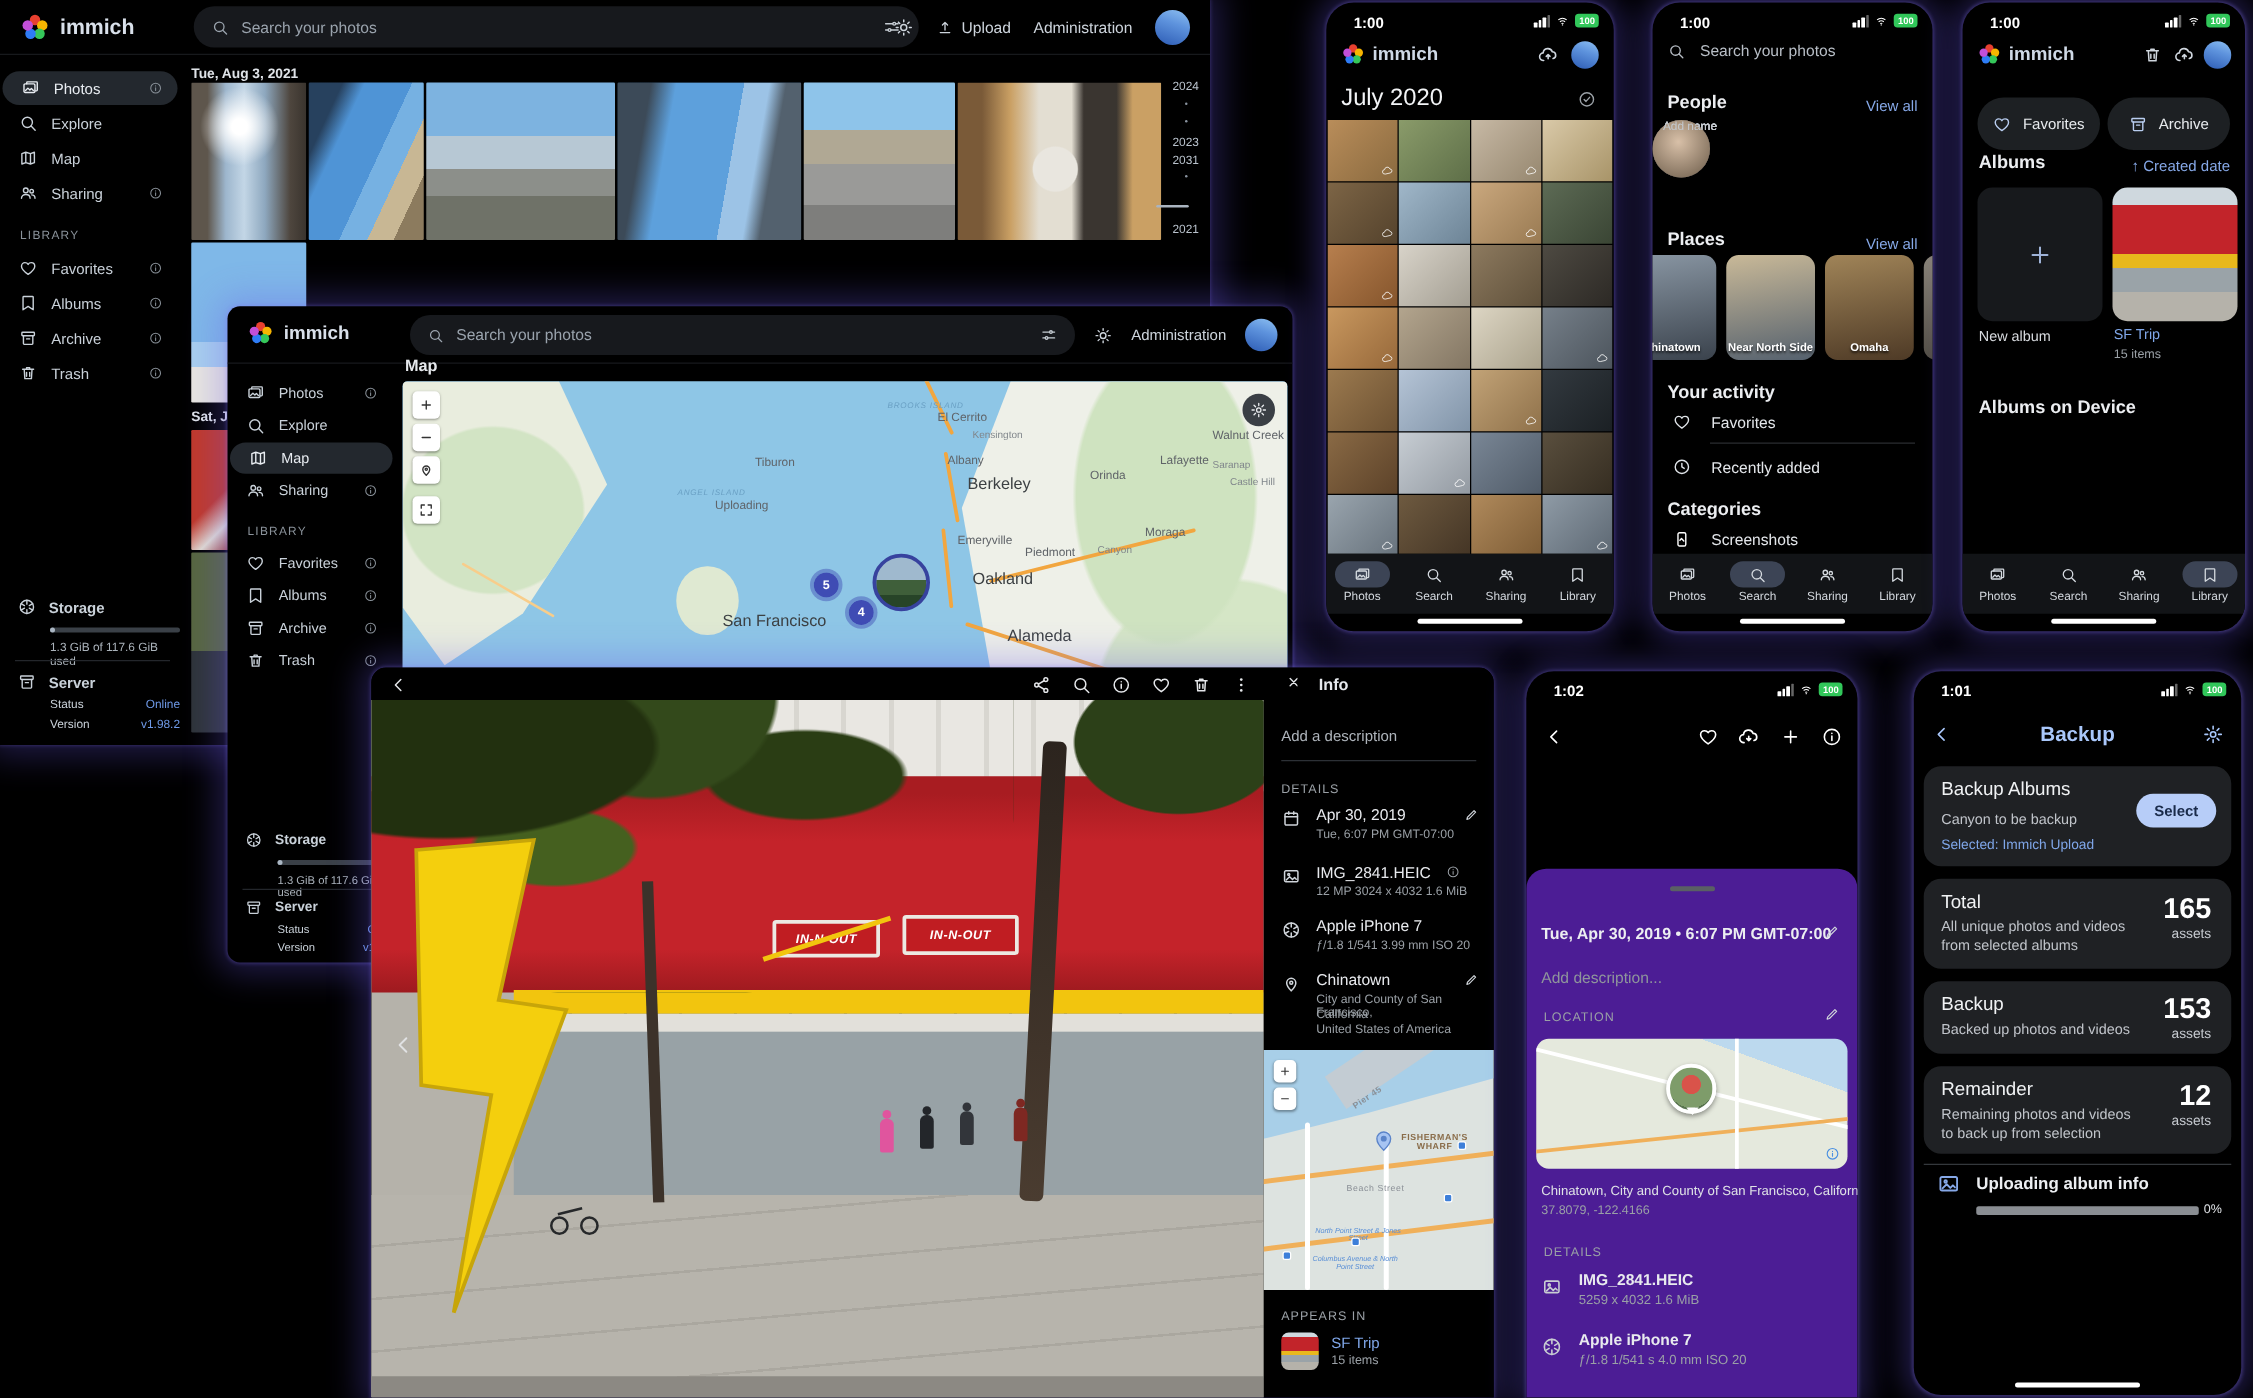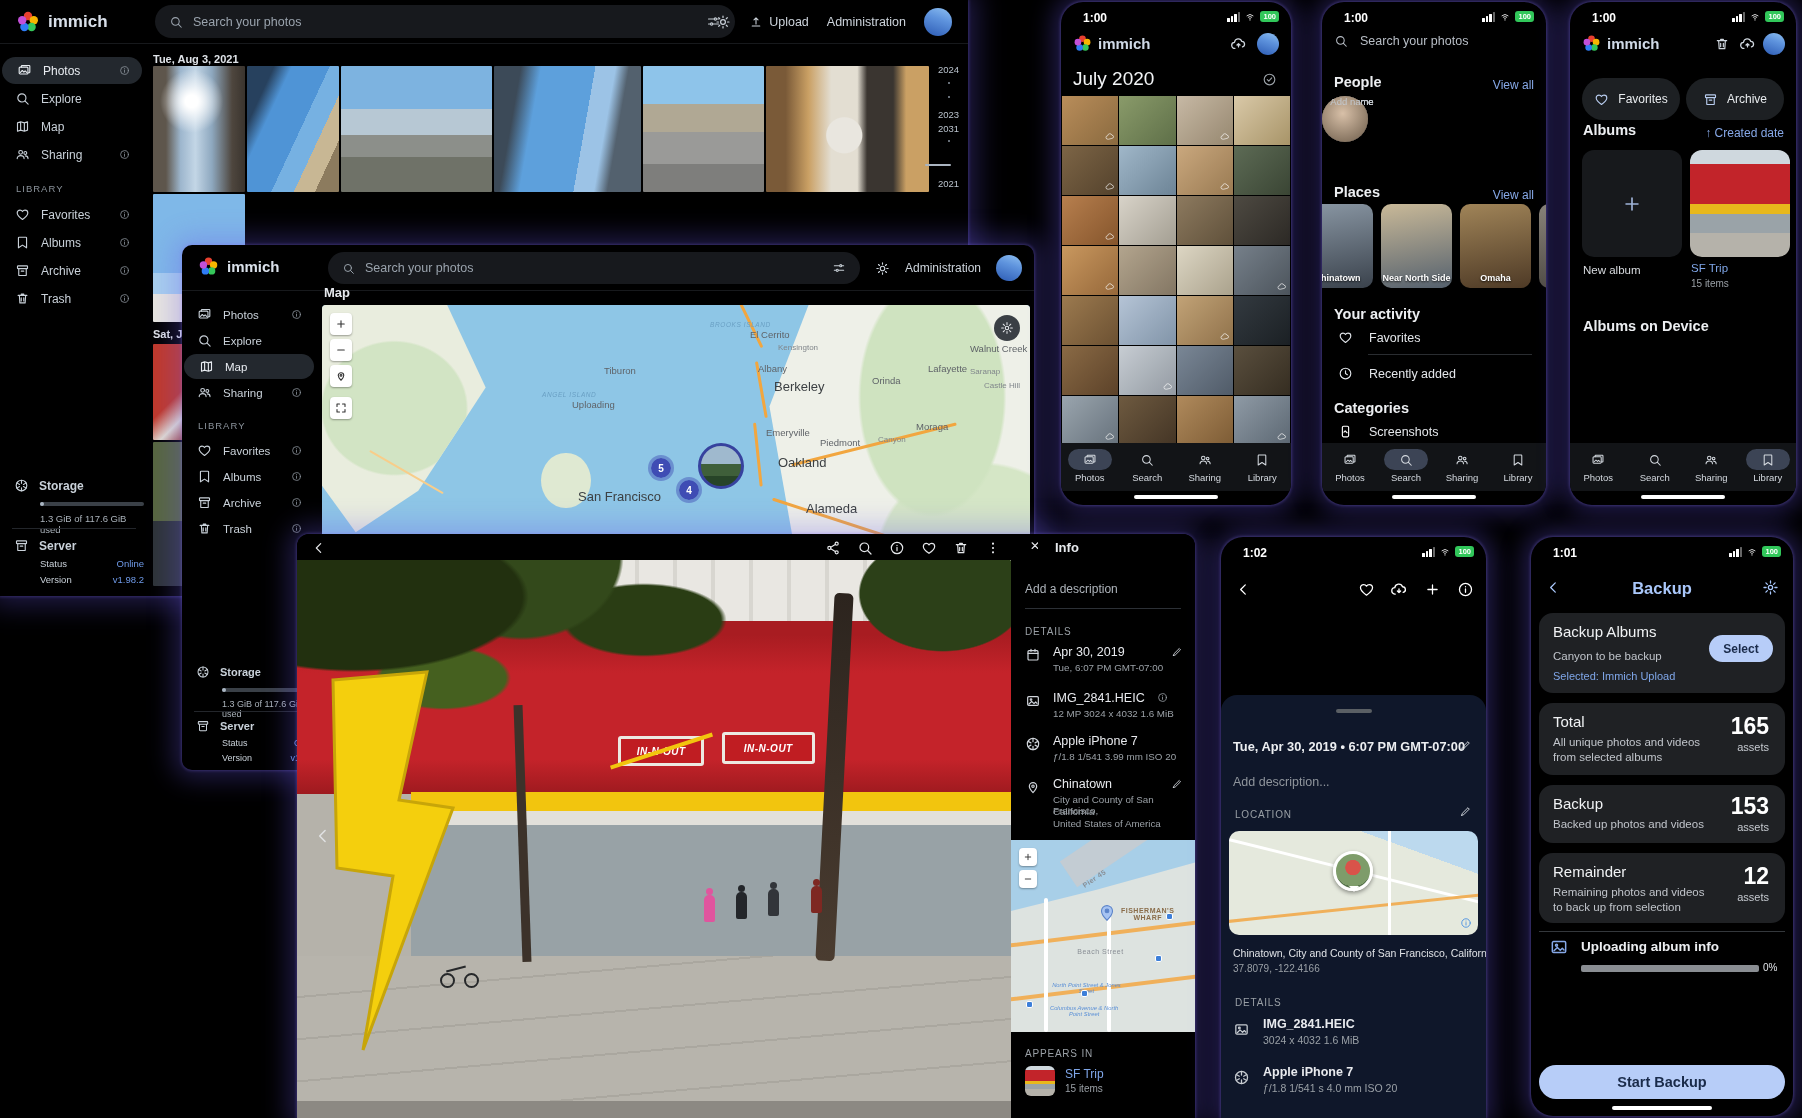--- a/index.html
+++ b/index.html
@@ -109,21 +109,21 @@
   .placecard span{position:absolute;left:0;right:0;bottom:5px;text-align:center;font-size:9px;font-weight:700;color:#fff;text-shadow:0 1px 2px rgba(0,0,0,.8);white-space:nowrap}
   .actrow{position:absolute;display:flex;align-items:center;gap:16px;font-size:12.5px;color:#e3e6ea}
   .actrow svg{width:15px;height:15px;color:#dfe3e8}
   .pillbtn{position:absolute;height:42px;border-radius:21px;background:#1d2023;display:flex;align-items:center;justify-content:center;gap:9px;font-size:12px;color:#e8ebee}
   .pillbtn svg{width:15px;height:15px;color:#b9cdf0}
   .albumcard{position:absolute;width:100px;height:107px;border-radius:12px;overflow:hidden}
   .minn{background:linear-gradient(180deg,#cfd8de 0 13%,#c2242a 13% 50%,#e8b81c 50% 60%,#9aa3a8 60% 78%,#b5b2aa 78%)}
   .bluelink{color:#7fa6e8}
   .graysub{color:#9aa0a6}
   
-  .sheet{position:absolute;left:0;right:0;background:#0f172a;border-radius:16px 16px 0 0}
+  .sheet{position:absolute;left:0;right:0;background:#4c1d95;border-radius:16px 16px 0 0}
   .handle{position:absolute;left:50%;transform:translateX(-50%);width:36px;height:4px;border-radius:2px;background:#5a5f64}
   .m4map{position:absolute;border-radius:10px;overflow:hidden;background:linear-gradient(200deg,#bcd9ee 0 22%,#e5e9dd 22%)}
   .m4marker{position:absolute;width:40px;height:40px;border-radius:50%;border:3px solid #fff;
     background:radial-gradient(circle at 50% 40%,#d9534a 0 28%,#7e9c6a 30% 70%,#58744e 70%);box-shadow:0 2px 4px rgba(0,0,0,.4)}
   .m4marker::after{content:"";position:absolute;left:13px;bottom:-9px;border:5px solid transparent;border-top:6px solid #fff}
   
   .m5card{position:absolute;left:8px;right:8px;background:#1f2124;border-radius:14px}
   .m5title{position:absolute;font-size:15px;font-weight:400;color:#f0f2f4}
   .m5desc{position:absolute;font-size:11.5px;color:#c0c4ca;line-height:1.3}
   .m5val{position:absolute;font-size:23px;font-weight:700;color:#fff;text-align:right;right:16px}
@@ -1286,21 +1286,21 @@
           <use href="#i-info"></use>
         </svg>
     </div>
     <div class="abs" style="left:12px;top:252px;font-size:10.5px;color:#dfe2e6;white-space:nowrap">Chinatown, City and County of San Francisco, California</div>
     <div class="abs graysub" style="left:12px;top:268px;font-size:10px">37.8079, -122.4166</div>
     <div class="iplabel" style="left:14px;top:302px">DETAILS</div>
     <svg class="ic abs" style="left:12px;top:326px;width:17px;height:17px;color:#c8cdd2">
         <use href="#i-image"></use>
       </svg>
     <div class="abs" style="left:42px;top:322px;font-size:12.5px;font-weight:600;color:#e8eaee">IMG_2841.HEIC</div>
-    <div class="abs graysub" style="left:42px;top:339px;font-size:10.5px">3024 x 4032  1.6 MiB</div>
+    <div class="abs graysub" style="left:42px;top:339px;font-size:10.5px">5259 x 4032  1.6 MiB</div>
     <svg class="ic abs" style="left:12px;top:374px;width:17px;height:17px;color:#c8cdd2">
         <use href="#i-shutter"></use>
       </svg>
     <div class="abs" style="left:42px;top:370px;font-size:12.5px;font-weight:600;color:#e8eaee">Apple iPhone 7</div>
     <div class="abs graysub" style="left:42px;top:387px;font-size:10.5px">ƒ/1.8  1/541 s  4.0 mm  ISO 20</div>
   </div>
 </div>
 
 <div class="phone" style="left:1531px;top:537px;width:262px;height:579px">
   <div class="ptime">1:01</div>
@@ -1347,15 +1347,14 @@
     <div class="m5val" style="top:10px">12</div>
     <div class="m5unit" style="top:38px">assets</div>
   </div>
   <div class="hr" style="left:8px;top:394px;width:246px;background:#34383c"></div>
   <svg class="ic abs" style="left:18px;top:400px;width:20px;height:20px;color:#86a8e7">
       <use href="#i-image"></use>
     </svg>
   <div class="abs" style="left:50px;top:402px;font-size:13.5px;font-weight:700;color:#eceef1">Uploading album info</div>
   <div class="abs" style="left:50px;top:428px;width:178px;height:7px;background:#8a8e93;border-radius:2px"></div>
   <div class="abs" style="left:232px;top:425px;font-size:10px;color:#dfe2e6">0%</div>
-  <div class="chip abs" style="left:8px;right:8px;top:528px;height:34px;border-radius:17px;font-size:14.5px">Start Backup</div>
   <div class="homebar" style="width:100px"></div>
 </div>
 
 </body></html>

